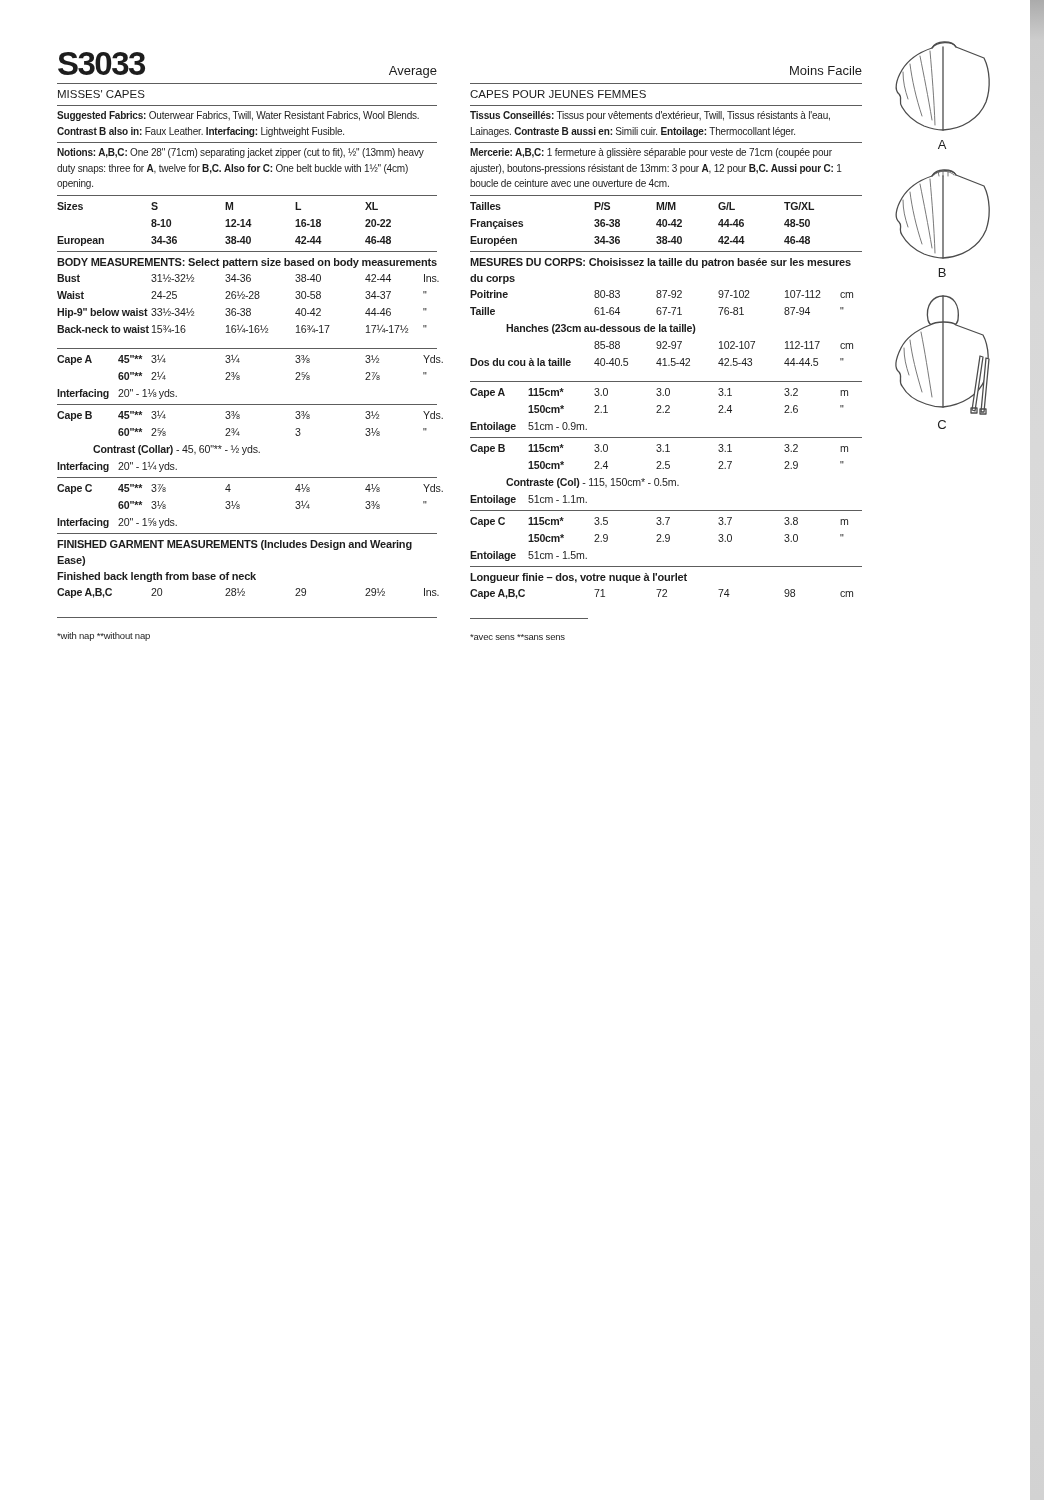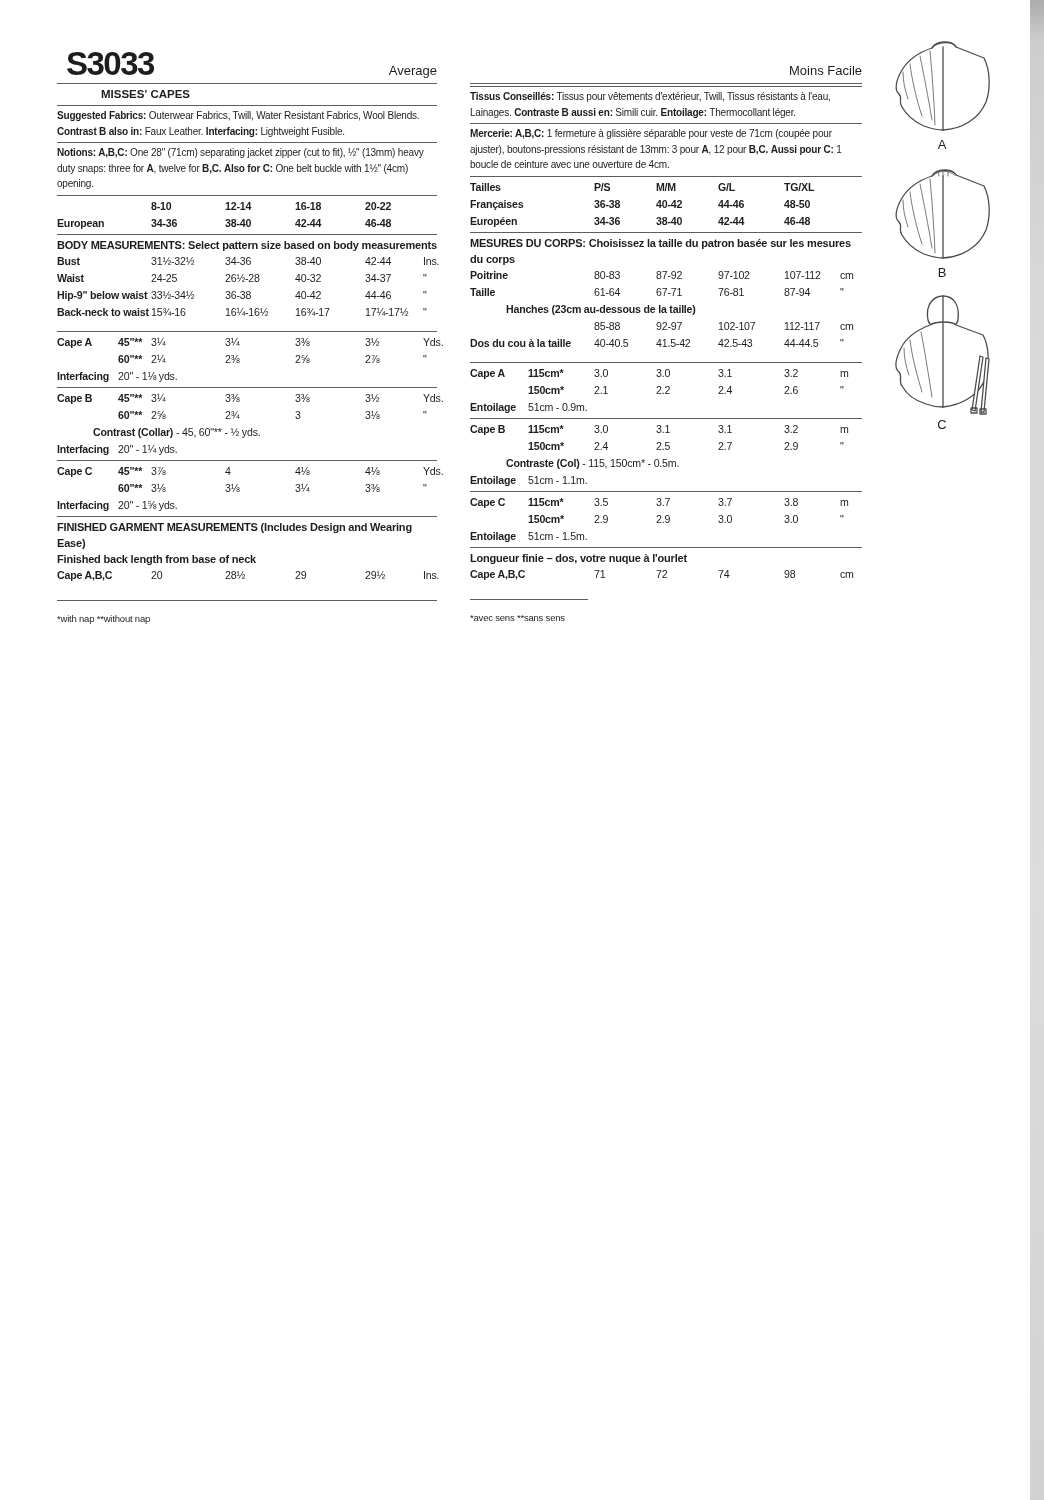--- a/index.html
+++ b/index.html
@@ -6,30 +6,30 @@
   body{
     width:1044px;height:1500px;position:relative;background:#ffffff;
     font-family:"Liberation Sans",sans-serif;color:#1d1d1d;
     -webkit-font-smoothing:antialiased;
   }
   .sheet{position:absolute;inset:0;background:#fff;overflow:hidden;}
   .col{position:absolute;top:44px;}
   .col-en{left:57px;width:380px;}
   .col-fr{left:470px;width:392px;}
 
-  .hdr-row{height:34px;display:flex;justify-content:space-between;align-items:flex-end;padding-bottom:3px;margin-left:9px;}
+  .hdr-row{height:34px;display:flex;justify-content:space-between;align-items:flex-end;padding-bottom:3px;}
   .code{font-size:33px;font-weight:bold;letter-spacing:-1.5px;line-height:0.85;}
   .diff{font-size:13px;}
 
   .rule{height:0;border-top:1px solid #5d5d5d;margin:2px 0;}
   .rule.gap-top{margin-top:10px;}
   .rule.big-gap{margin-top:16px;}
   .rule.short{width:118px;}
 
-  .sec-title{font-weight:bold;font-size:11.5px;line-height:15px;padding:1px 0 1px;margin-left:44px;}
+  .sec-title{font-weight:normal;font-size:11.5px;line-height:15px;padding:1px 0 1px;}
   .para{margin:2px 0 3px;font-size:10px;letter-spacing:-0.2px;line-height:15.5px;}
   .para b{letter-spacing:-0.2px;}
 
   .tbl-title{font-weight:bold;font-size:11px;letter-spacing:-0.2px;line-height:16px;}
   .trow{display:grid;font-size:10.6px;line-height:17px;white-space:nowrap;letter-spacing:-0.2px;}
   .col-en .trow{grid-template-columns:61px 33px 74px 70px 70px 58px minmax(0,1fr);}
   .col-fr .trow{grid-template-columns:58px 66px 62px 62px 66px 56px minmax(0,1fr);}
   .trow .c-label{grid-column:1 / 3;}
   .trow.has-w .c-label{grid-column:auto;}
   .c-note{grid-column:1 / -1;padding-left:36px;}
@@ -60,20 +60,28 @@
     </div>
     <div class="rule"></div>
     <div class="sec-title">MISSES' CAPES</div>
     <div class="rule"></div>
     <p class="para"><b>Suggested Fabrics:</b><span> Outerwear Fabrics, Twill, Water Resistant Fabrics, Wool Blends. </span><b>Contrast B also in:</b><span> Faux Leather. </span><b>Interfacing:</b><span> Lightweight Fusible.</span></p>
     <div class="rule"></div>
     <p class="para"><b>Notions: A,B,C:</b><span> One 28" (71cm) separating jacket zipper (cut to fit), ½" (13mm) heavy duty snaps: three for </span><b>A</b><span>, twelve for </span><b>B,C.</b><span> </span><b>Also for C:</b><span> One belt buckle with 1½" (4cm) opening.</span></p>
     <div class="rule"></div>
     <div class="tbl">
         <div class="trow">
+          <span class="c-label b">Sizes</span>
+          <span class="c-v b">S</span>
+          <span class="c-v b">M</span>
+          <span class="c-v b">L</span>
+          <span class="c-v b">XL</span>
+          <span class="c-u"></span>
+        </div>
+        <div class="trow">
           <span class="c-label b"></span>
           <span class="c-v b">8-10</span>
           <span class="c-v b">12-14</span>
           <span class="c-v b">16-18</span>
           <span class="c-v b">20-22</span>
           <span class="c-u"></span>
         </div>
         <div class="trow">
           <span class="c-label b">European</span>
           <span class="c-v b">34-36</span>
@@ -91,21 +99,21 @@
           <span class="c-v">31½-32½</span>
           <span class="c-v">34-36</span>
           <span class="c-v">38-40</span>
           <span class="c-v">42-44</span>
           <span class="c-u">Ins.</span>
         </div>
         <div class="trow">
           <span class="c-label b">Waist</span>
           <span class="c-v">24-25</span>
           <span class="c-v">26½-28</span>
-          <span class="c-v">40-32</span>
+          <span class="c-v">30-58</span>
           <span class="c-v">34-37</span>
           <span class="c-u">"</span>
         </div>
         <div class="trow">
           <span class="c-label b">Hip-9" below waist</span>
           <span class="c-v">33½-34½</span>
           <span class="c-v">36-38</span>
           <span class="c-v">40-42</span>
           <span class="c-v">44-46</span>
           <span class="c-u">"</span>
@@ -213,20 +221,21 @@
     <div class="rule big-gap"></div>
     <div class="footnote">*with nap    **without nap</div>
   </div>
 
   <div class="col col-fr">
     <div class="hdr-row">
       <span></span>
       <span class="diff">Moins Facile</span>
     </div>
     <div class="rule"></div>
+    <div class="sec-title">CAPES POUR JEUNES FEMMES</div>
     <div class="rule"></div>
     <p class="para"><b>Tissus Conseillés:</b><span> Tissus pour vêtements d'extérieur, Twill, Tissus résistants à l'eau, Lainages. </span><b>Contraste B aussi en:</b><span> Simili cuir. </span><b>Entoilage:</b><span> Thermocollant léger.</span></p>
     <div class="rule"></div>
     <p class="para"><b>Mercerie: A,B,C:</b><span> 1 fermeture à glissière séparable pour veste de 71cm (coupée pour ajuster), boutons-pressions résistant de 13mm: 3 pour </span><b>A</b><span>, 12 pour </span><b>B,C.</b><span> </span><b>Aussi pour C:</b><span> 1 boucle de ceinture avec une ouverture de 4cm.</span></p>
     <div class="rule"></div>
     <div class="tbl">
         <div class="trow">
           <span class="c-label b">Tailles</span>
           <span class="c-v b">P/S</span>
           <span class="c-v b">M/M</span>

